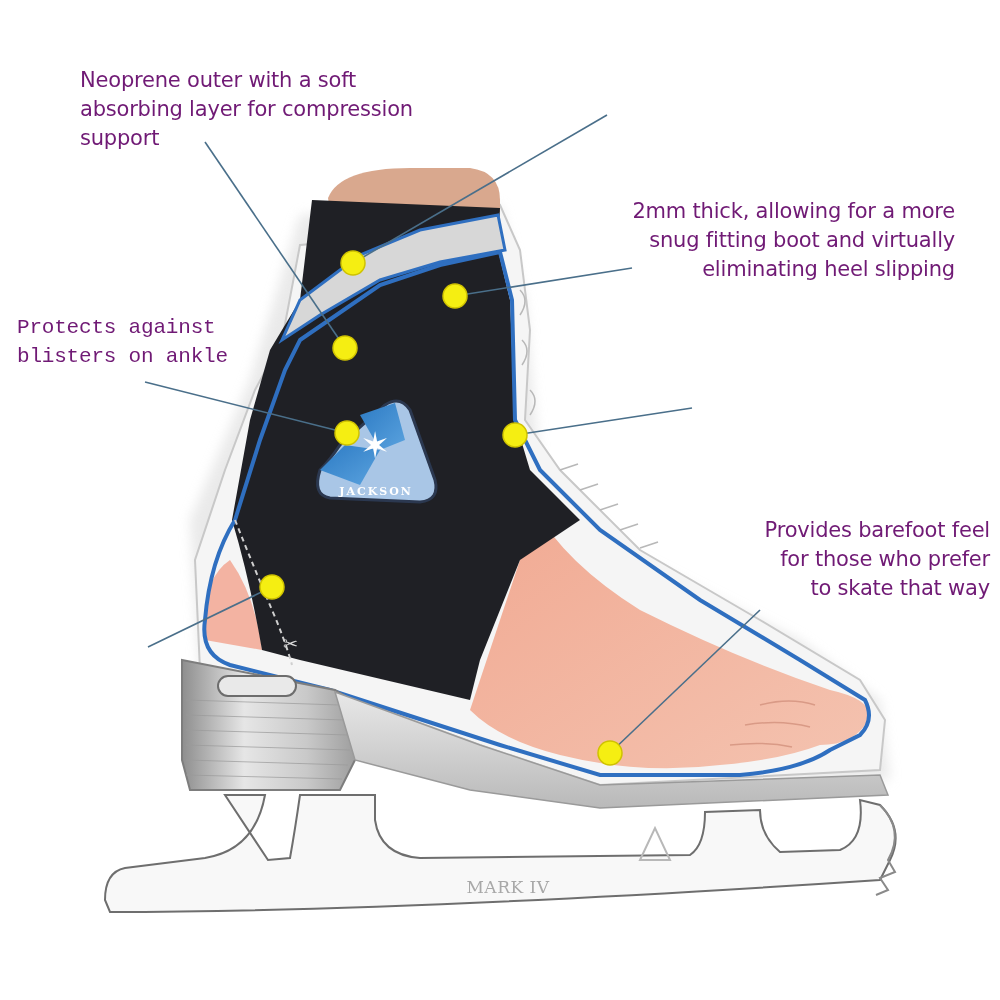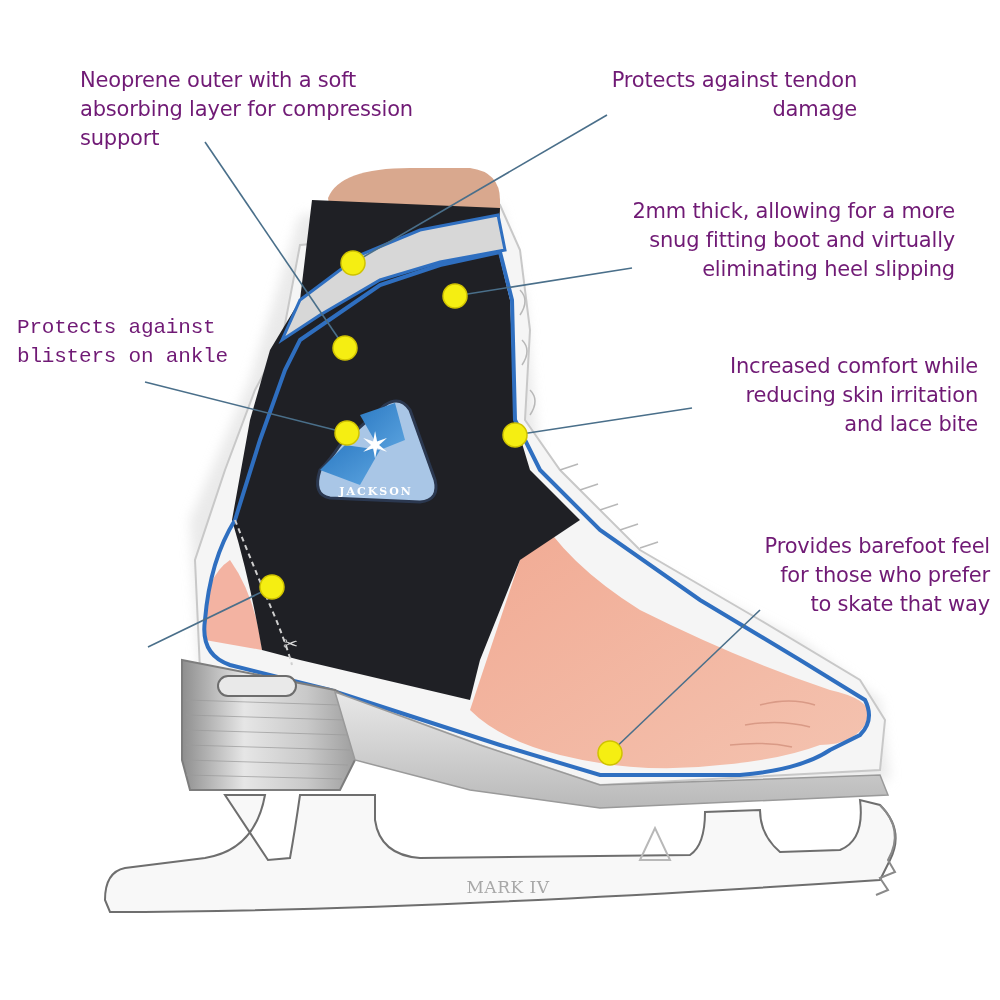--- a/index.html
+++ b/index.html
@@ -122,32 +122,27 @@
       <circle cx="272" cy="587" r="12"></circle>
       <circle cx="610" cy="753" r="12"></circle>
     </g>
   </svg>
 
   
   <div class="callout left" style="left:80px; top:66px;">Neoprene outer with a soft
 absorbing layer for compression
 support</div>
 
-  <div class="callout right" style="right:143px; top:66px;">Protects against tendon
-damage</div>
 
   <div class="callout right" style="right:45px; top:197px;">2mm thick, allowing for a more
 snug fitting boot and virtually
 eliminating heel slipping</div>
 
   <div class="callout left" style="left:17px; top:313px;font-family:Liberation Mono, monospace;">Protects against
 blisters on ankle</div>
 
-  <div class="callout right" style="right:22px; top:352px;">Increased comfort while
-reducing skin irritation
-and lace bite</div>
 
-  <div class="callout right" style="right:10px; top:532px;margin-left:19px;">Provides barefoot feel
+  <div class="callout right" style="right:10px; top:516px;margin-left:19px;">Provides barefoot feel
 for those who prefer
 to skate that way</div>
 
 
 </div>
 
 </body></html>

